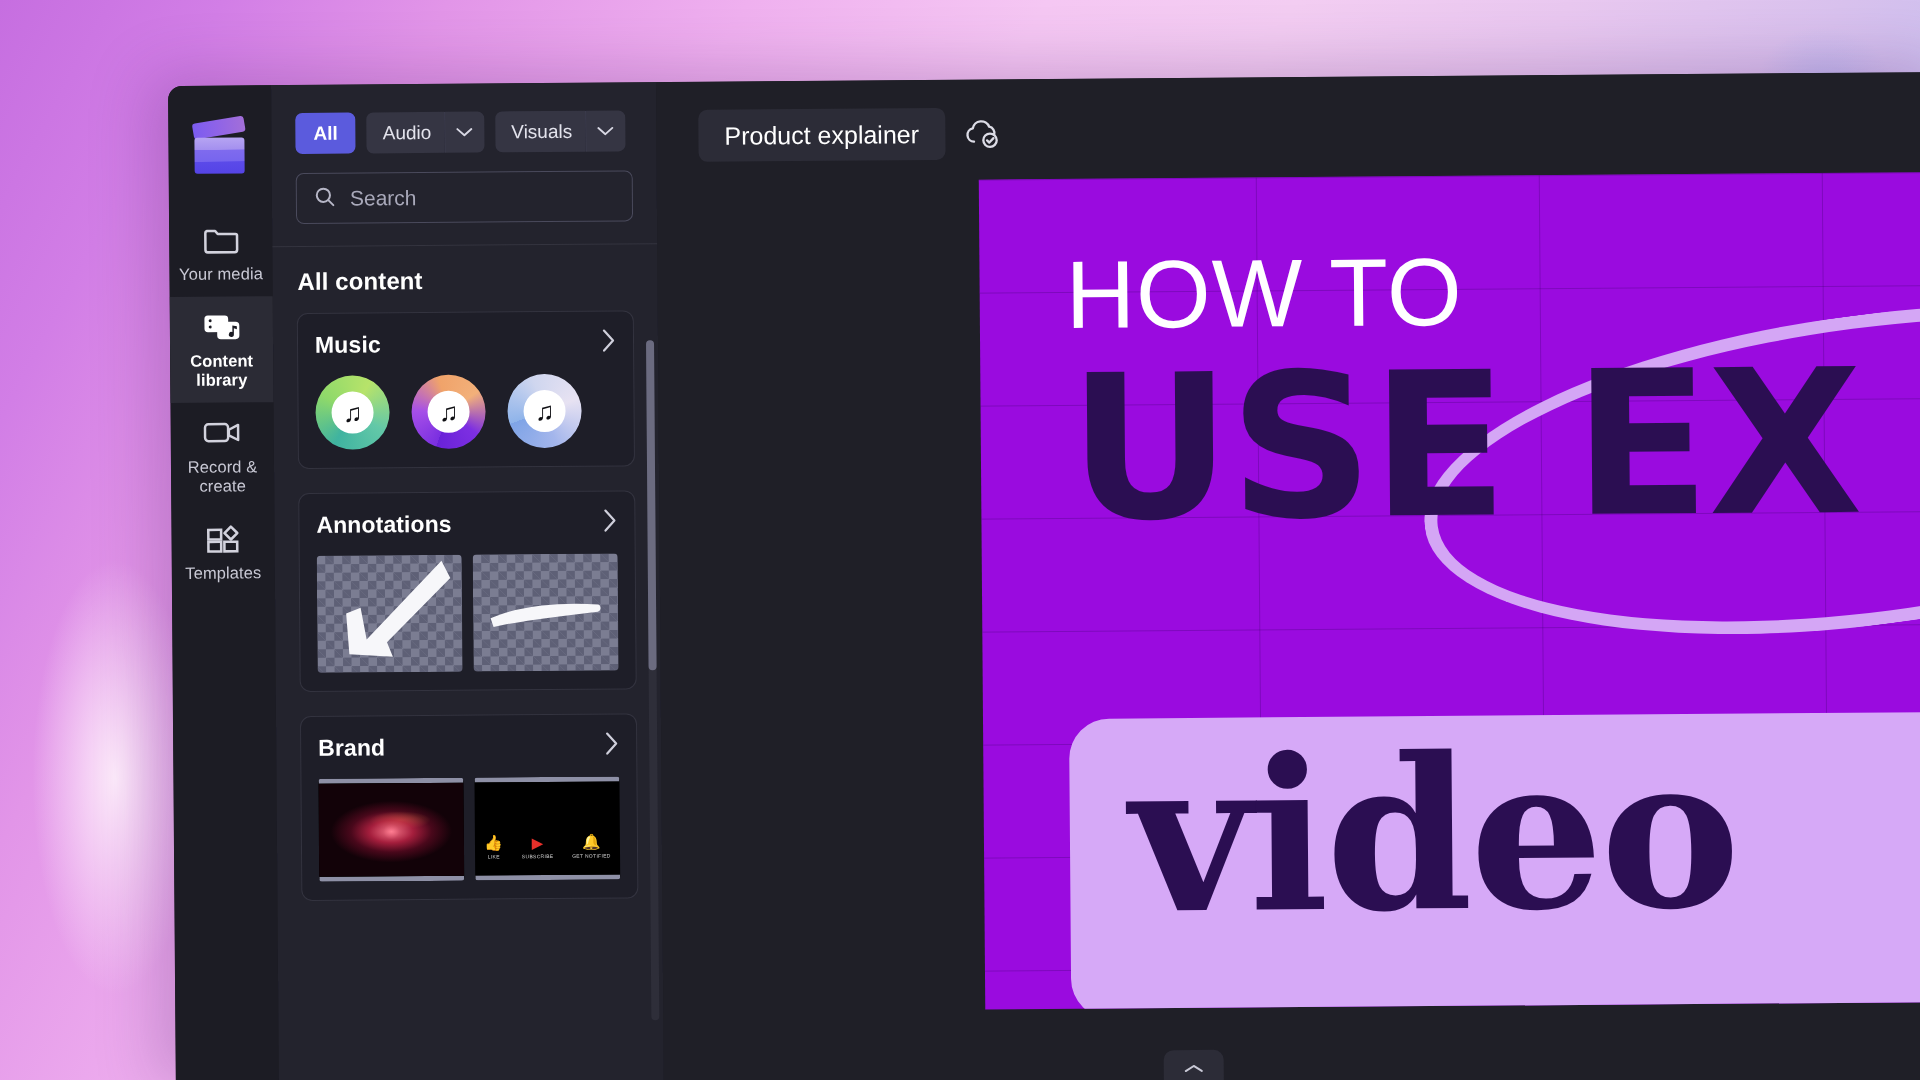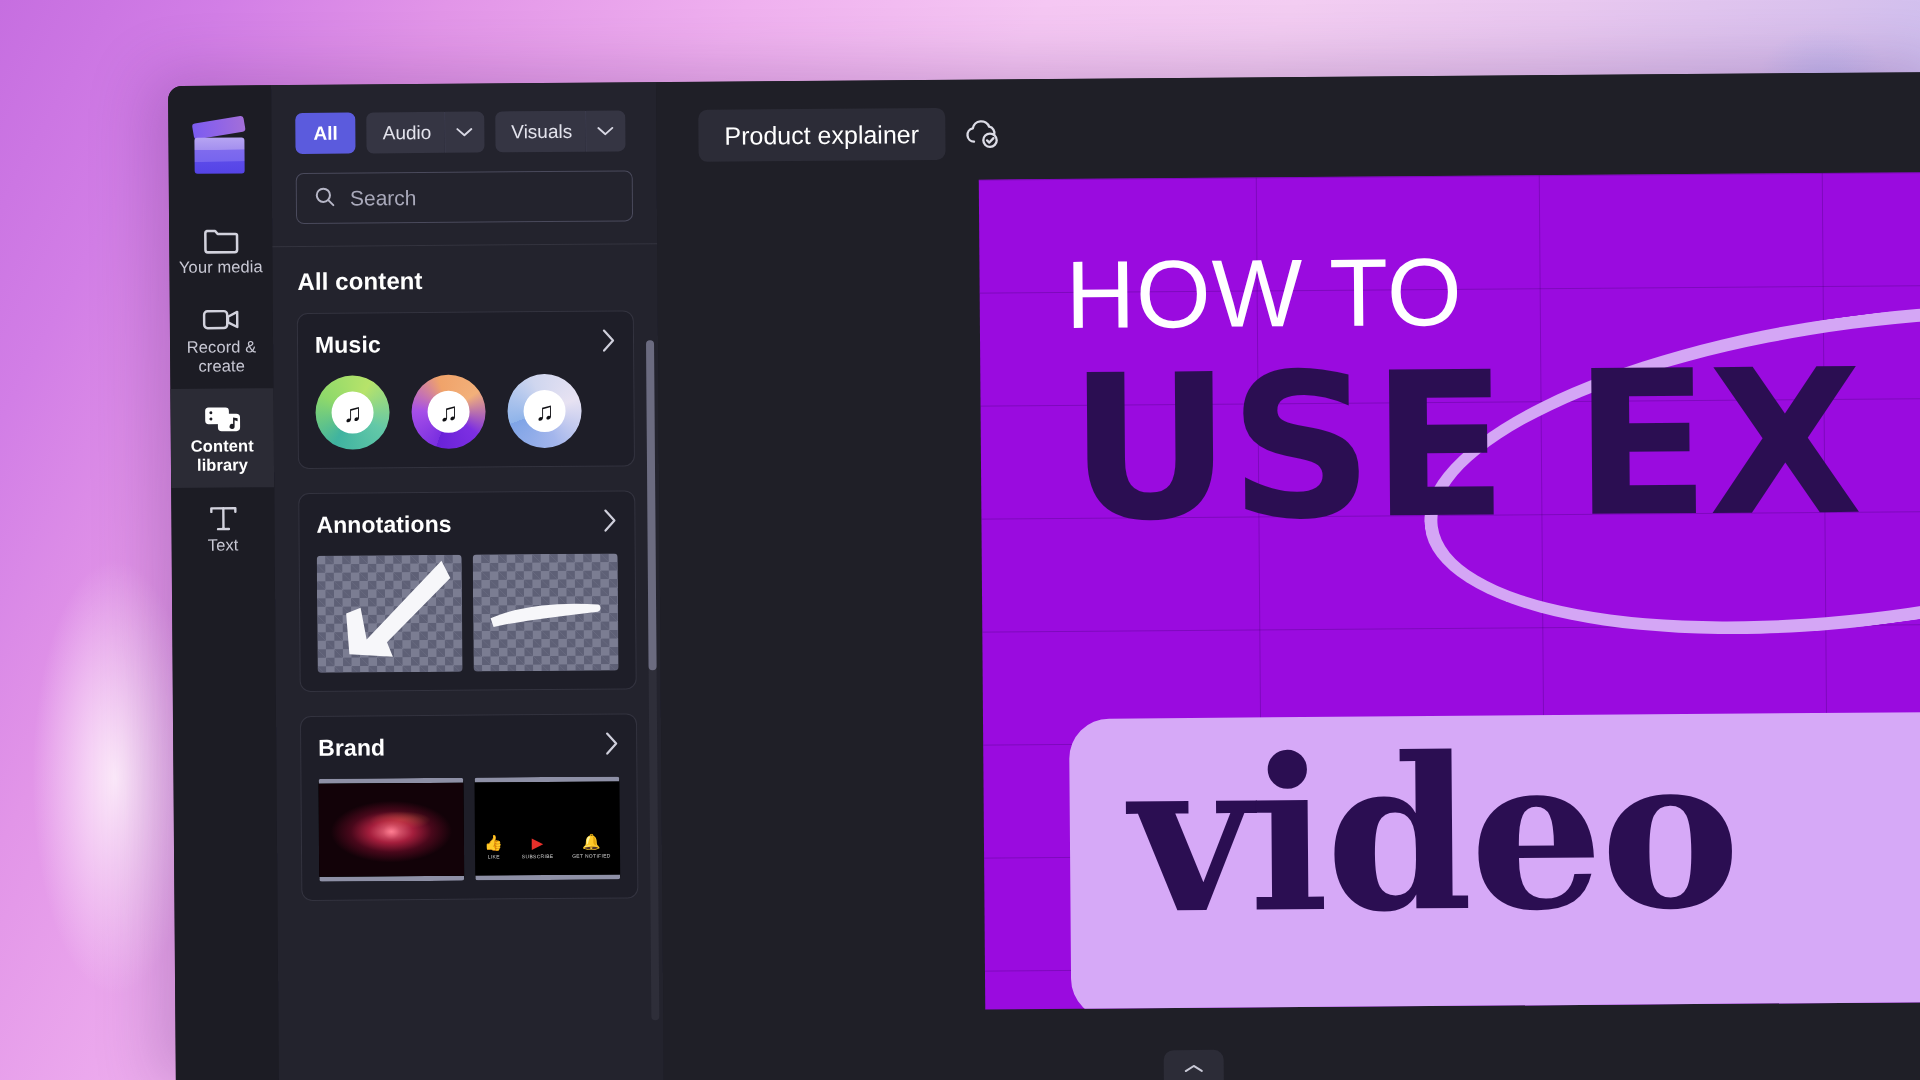--- a/index.html
+++ b/index.html
@@ -84,20 +84,21 @@
     cursor: pointer;
     user-select: none;
   }
   .rail-item.active { background: #2b2b35; }
   .rail-icon {
     height: 36px;
     display: flex; align-items: center; justify-content: center;
     color: #d2d2dd;
   }
   .rail-label {
+    margin-top: 7px;
     font-size: 16.5px;
     line-height: 19px;
     color: #c8c8d4;
     letter-spacing: .1px;
   }
   .rail-item.active .rail-label { color: #ffffff; font-weight: 600; }
   .rail-item.active .rail-icon { color: #ffffff; }
 
   
   #panel {
@@ -340,54 +341,57 @@
 
     <div class="rail-item">
       <div class="rail-icon">
         <svg width="38" height="32" viewBox="0 0 24 20" fill="none" stroke="currentColor" stroke-width="1.6">
           <path d="M3 4.5h5.2l1.6 2H21a1 1 0 011 1v9a1.5 1.5 0 01-1.5 1.5h-17A1.5 1.5 0 012 16.5V6a1.5 1.5 0 011.5-1.5z" stroke-linejoin="round"></path>
         </svg>
       </div>
       <div class="rail-label">Your media</div>
     </div>
 
-    <div class="rail-item">
-      <div class="rail-icon">
-        <svg width="40" height="30" viewBox="0 0 26 18" fill="none" stroke="currentColor" stroke-width="1.6">
-          <rect x="1.5" y="3.5" width="15" height="11" rx="2.2"></rect>
-          <path d="M17 7.2l6-3.1v9.8l-6-3.1z" stroke-linejoin="round"></path>
-        </svg>
-      </div>
-      <div class="rail-label" style="white-space:pre-line">Record &amp;
-create</div>
-    </div>
-
     <div class="rail-item active">
       <div class="rail-icon">
         <svg width="38" height="32" viewBox="0 0 24 20" fill="currentColor">
           <rect x="1" y="3" width="15" height="10.5" rx="2.2"></rect>
           <circle cx="4.6" cy="6.3" r=".95" fill="#1c1c24"></circle>
           <circle cx="4.6" cy="10.2" r=".95" fill="#1c1c24"></circle>
           <rect x="9" y="7" width="14" height="11" rx="2.4"></rect>
           <path d="M18.6 9.4v4.1a1.6 1.6 0 10.95 1.45V11.1l1.9.6V9.9z" fill="#1c1c24"></path>
         </svg>
       </div>
       <div class="rail-label" style="white-space:pre-line">Content
 library</div>
     </div>
 
-
     <div class="rail-item">
       <div class="rail-icon">
-        <svg width="32" height="32" viewBox="0 0 20 20" fill="none" stroke="currentColor" stroke-width="1.5">
-          <path d="M2.5 4.2h15M10 4.2v13M6.6 17.2h6.8M2.5 4.2v2.2M17.5 4.2v2.2" stroke-linecap="round"></path>
-        </svg>
-      </div>
-      <div class="rail-label">Text</div>
-    </div>
+        <svg width="40" height="30" viewBox="0 0 26 18" fill="none" stroke="currentColor" stroke-width="1.6">
+          <rect x="1.5" y="3.5" width="15" height="11" rx="2.2"></rect>
+          <path d="M17 7.2l6-3.1v9.8l-6-3.1z" stroke-linejoin="round"></path>
+        </svg>
+      </div>
+      <div class="rail-label" style="white-space:pre-line">Record &amp;
+create</div>
+    </div>
+
+    <div class="rail-item">
+      <div class="rail-icon">
+        <svg width="36" height="32" viewBox="0 0 22 20" fill="none" stroke="currentColor" stroke-width="1.6">
+          <rect x="1.5" y="4.5" width="8" height="6"></rect>
+          <rect x="1.5" y="12" width="8" height="6"></rect>
+          <rect x="11.5" y="12" width="8" height="6"></rect>
+          <path d="M11.6 6.6l4-4 4 4-4 4z" stroke-linejoin="round"></path>
+        </svg>
+      </div>
+      <div class="rail-label">Templates</div>
+    </div>
+
 
 
   </div>
 
   <div id="panel">
 
     <div id="filters">
       <div class="chip primary">All</div>
 
       <div class="split">

